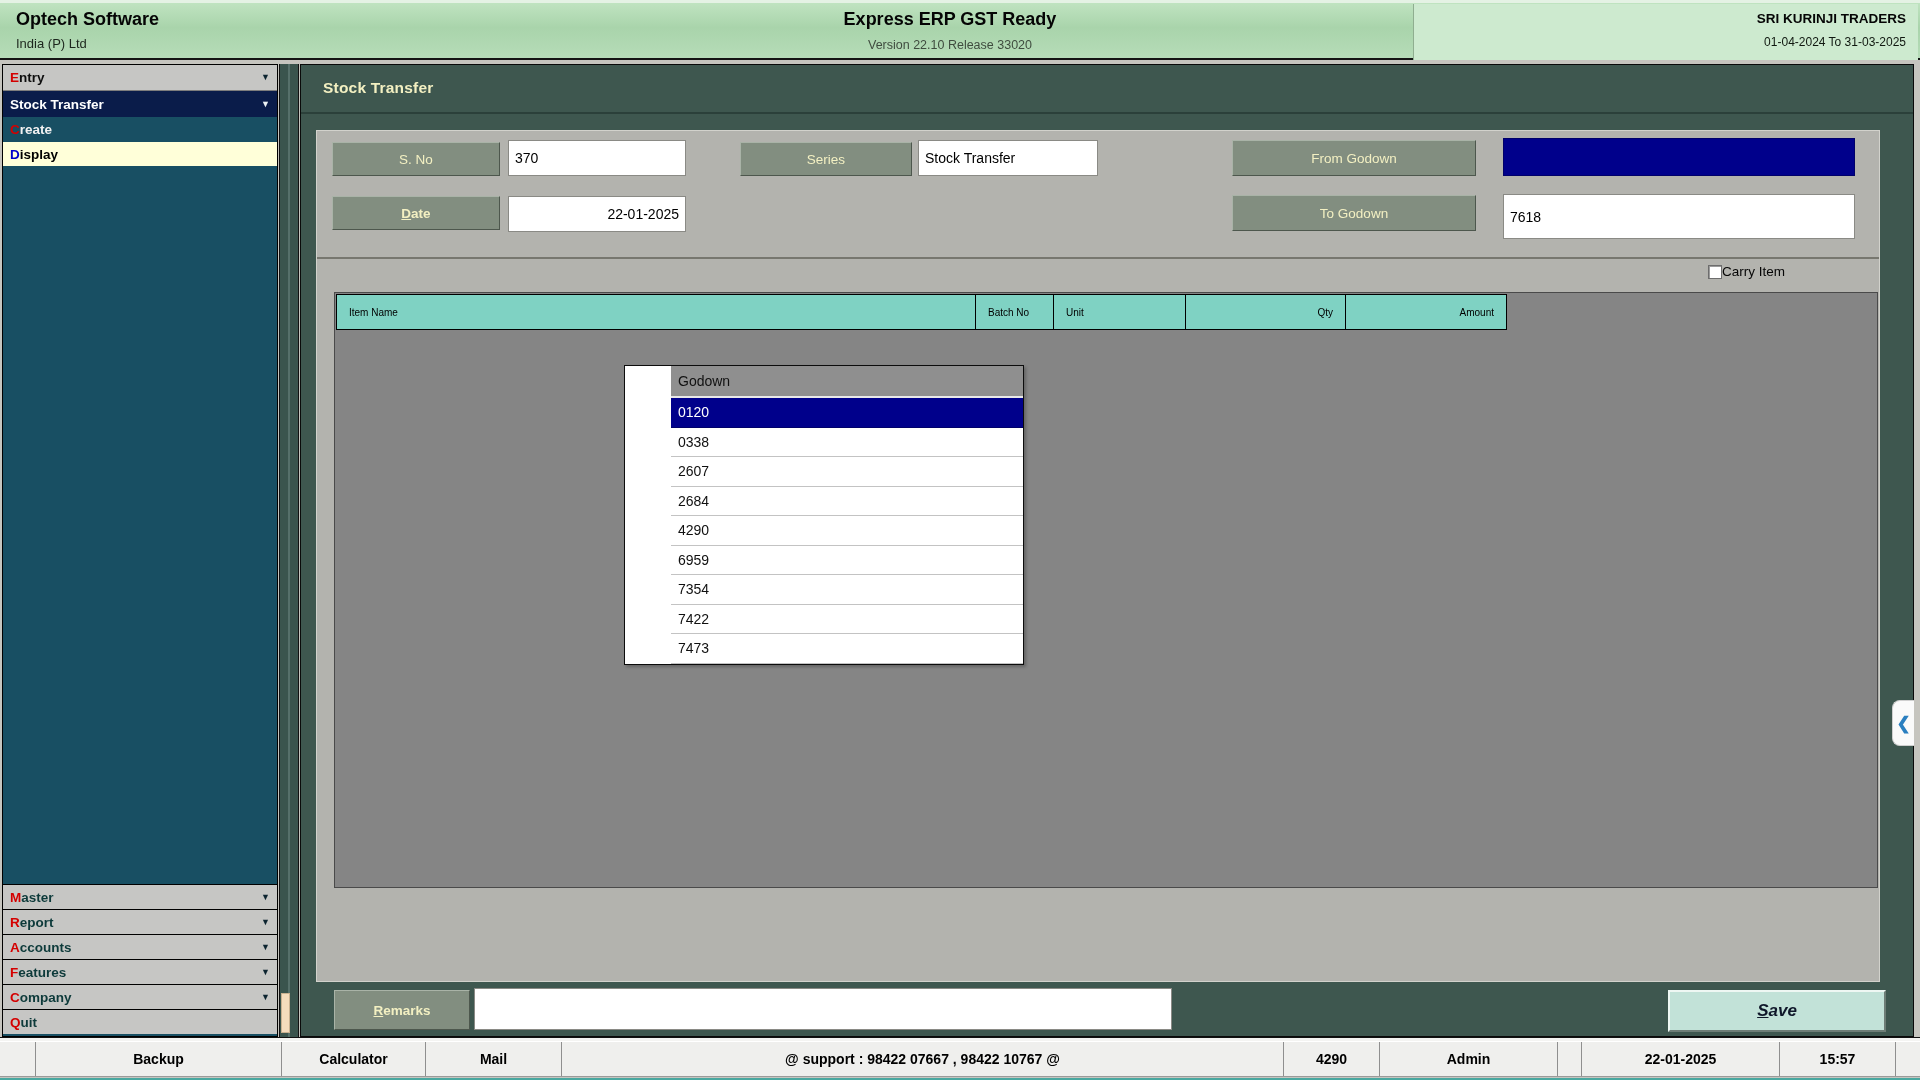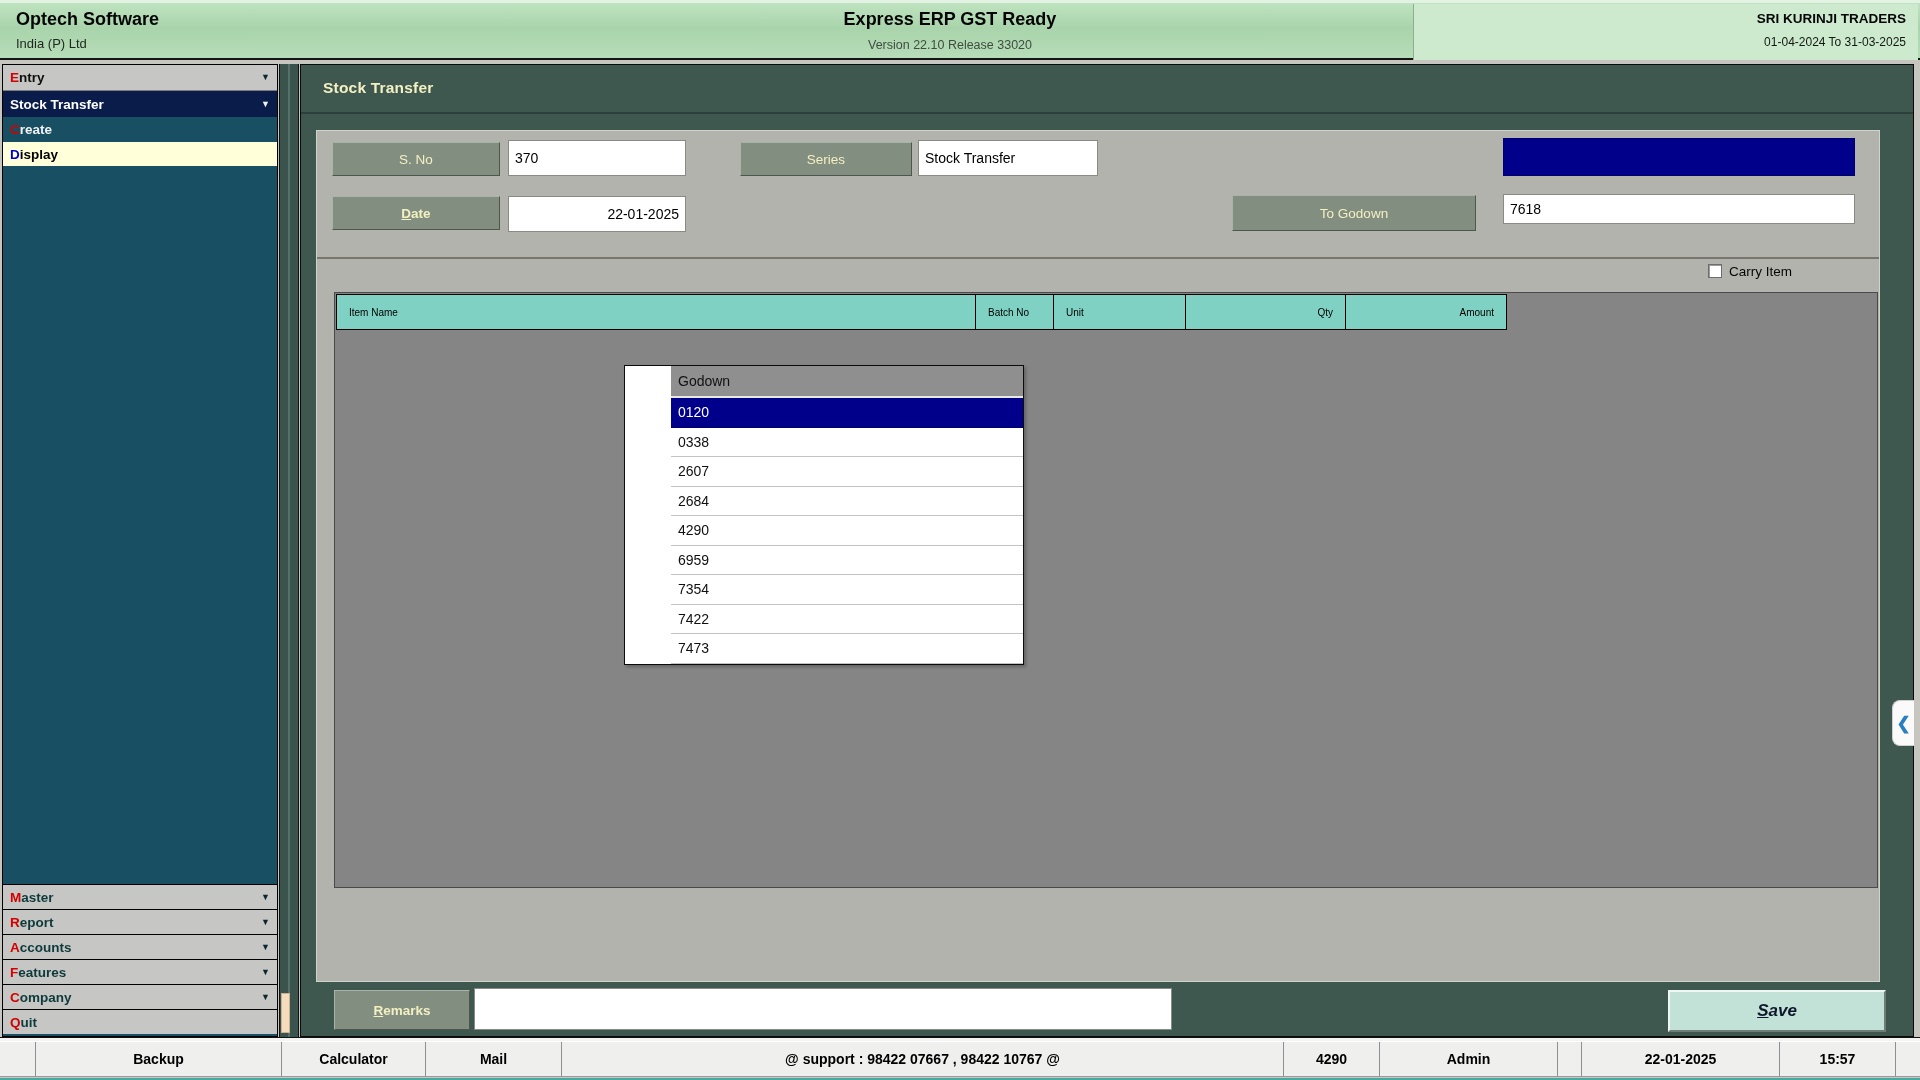--- a/index.html
+++ b/index.html
@@ -64,21 +64,21 @@
     display:flex; align-items:center; justify-content:center;
     border-top:1px solid #a9b3a7; border-left:1px solid #a9b3a7;
     border-right:1px solid #4d574d; border-bottom:1px solid #4d574d; }
   .flabel.bold { font-weight:bold; }
   .finput { position:absolute; background:#fff; border:1px solid #8a8a85;
     font-family:"Liberation Sans",sans-serif; font-size:14px; color:#000; padding:0 6px; outline:none; }
   .finput.right { text-align:right; }
   .finput.navy { background:#00008b; border:1px solid #00006a; }
   .u { text-decoration:underline; }
 
-  .carry { position:absolute; display:flex; align-items:flex-start; gap:7px;
+  .carry { position:absolute; display:flex; align-items:center; 
     left:1708px; top:264px; }
   .checkbox { width:14px; height:14px; background:#fff; border:1px solid #6d6d6d;
     box-shadow:inset 1px 1px 0 #9a9a9a; }
   .carry-label { font-size:13.5px; color:#060606; }
 
   
   .table-container { position:absolute; left:334px; top:292px; width:1544px; height:596px;
     background:#858585; border:1px solid #4a4a4a; }
   .tbl { position:absolute; left:1px; top:1px; width:1171px; }
   .trow { display:flex; }
@@ -206,31 +206,34 @@
   <div class="flabel" style="left:332px; top:142px; width:168px; height:34px;">
     <span>S. No</span>
   </div>
   <input class="finput" style="left: 508px; top: 140px; width: 178px; height: 36px;" value="370">
 
   <div class="flabel" style="left:740px; top:142px; width:172px; height:34px;">
     <span>Series</span>
   </div>
   <input class="finput" style="left: 918px; top: 140px; width: 180px; height: 36px;" value="Stock Transfer">
 
+  <div class="flabel" style="left:1232px; top:140px; width:244px; height:36px;">
+    <span>From Godown</span>
+  </div>
   <input class="finput navy" style="left: 1503px; top: 138px; width: 352px; height: 38px;" value="">
 
   <div class="flabel bold" style="left:332px; top:196px; width:168px; height:34px;">
     <span><span class="u">D</span><span>ate</span></span>
   </div>
   <input class="finput right" style="left: 508px; top: 196px; width: 178px; height: 36px;" value="22-01-2025">
 
   <div class="flabel" style="left:1232px; top:195px; width:244px; height:36px;">
     <span>To Godown</span>
   </div>
-  <input class="finput" style="left: 1503px; top: 194px; width: 352px; height: 30px;" value="7618">
+  <input class="finput" style="left: 1503px; top: 194px; width: 352px; height: 45px;" value="7618">
 
   <div class="carry">
     <span class="checkbox"></span>
     <span class="carry-label">Carry Item</span>
   </div>
 
   <div class="table-container">
     <div class="tbl thead">
       <div class="trow">
         <div class="tcell c-item">Item Name</div>

